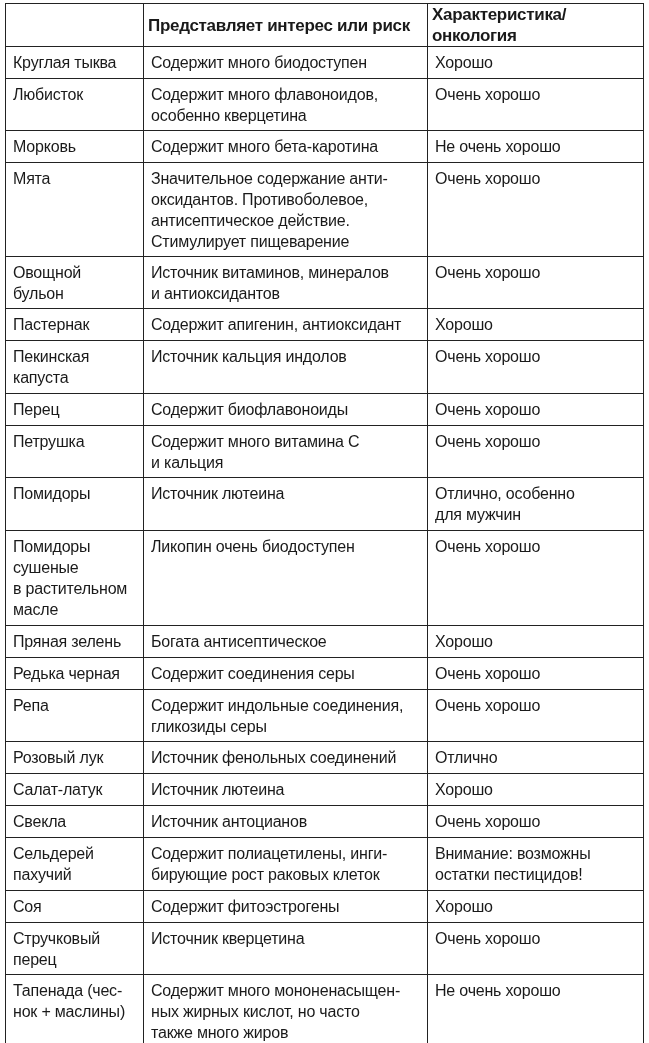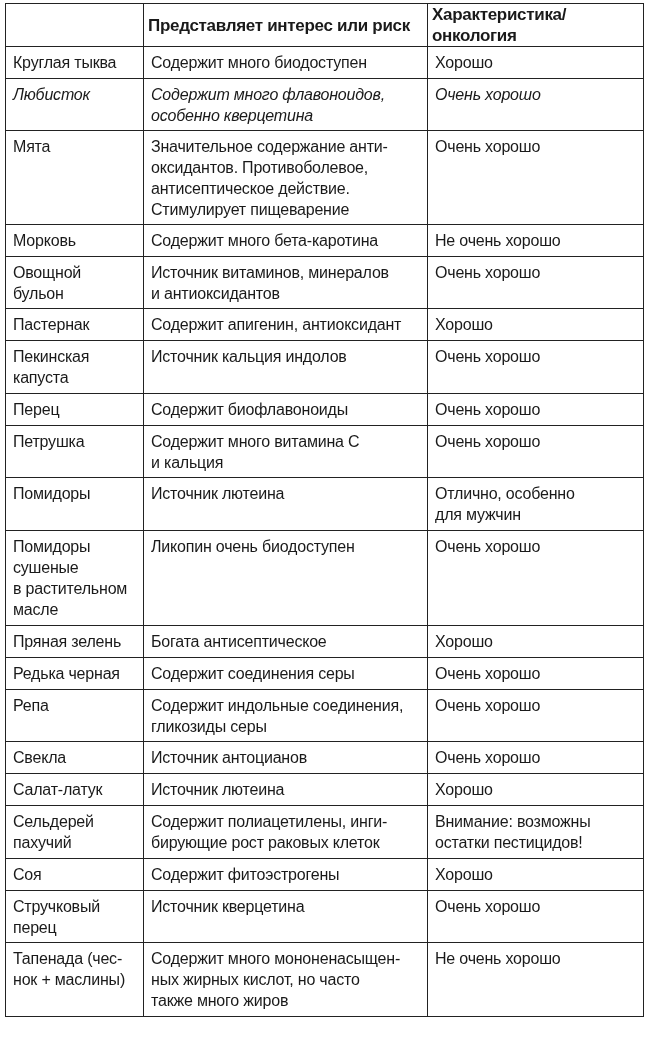--- a/index.html
+++ b/index.html
@@ -51,38 +51,38 @@
       <th>Представляет интерес или риск</th>
       <th>Характеристика/онкология</th>
     </tr>
   </thead>
   <tbody id="tbody">
       <tr style="height: 32px; margin-top: 20px;">
         <td>Круглая тыква</td>
         <td>Содержит много биодоступен</td>
         <td>Хорошо</td>
       </tr>
-      <tr style="height: 52px; font-style: italic;">
+      <tr style="height: 52px;">
         <td>Любисток</td>
         <td>Содержит много флавоноидов,
 особенно кверцетина</td>
         <td>Очень хорошо</td>
+      </tr>
+      <tr style="height: 32px;">
+        <td>Морковь</td>
+        <td>Содержит много бета-каротина</td>
+        <td>Не очень хорошо</td>
       </tr>
       <tr style="height: 94px;">
         <td>Мята</td>
         <td>Значительное содержание анти-
 оксидантов. Противоболевое,
 антисептическое действие.
 Стимулирует пищеварение</td>
         <td>Очень хорошо</td>
-      </tr>
-      <tr style="height: 32px;">
-        <td>Морковь</td>
-        <td>Содержит много бета-каротина</td>
-        <td>Не очень хорошо</td>
       </tr>
       <tr style="height: 52px;">
         <td>Овощной
 бульон</td>
         <td>Источник витаминов, минералов
 и антиоксидантов</td>
         <td>Очень хорошо</td>
       </tr>
       <tr style="height: 32px;">
         <td>Пастернак</td>
@@ -130,28 +130,33 @@
         <td>Содержит соединения серы</td>
         <td>Очень хорошо</td>
       </tr>
       <tr style="height: 52px;">
         <td>Репа</td>
         <td>Содержит индольные соединения,
 гликозиды серы</td>
         <td>Очень хорошо</td>
       </tr>
       <tr style="height: 32px;">
-        <td>Свекла</td>
-        <td>Источник антоцианов</td>
-        <td>Очень хорошо</td>
+        <td>Розовый лук</td>
+        <td>Источник фенольных соединений</td>
+        <td>Отлично</td>
       </tr>
       <tr style="height: 32px;">
         <td>Салат-латук</td>
         <td>Источник лютеина</td>
         <td>Хорошо</td>
+      </tr>
+      <tr style="height: 32px;">
+        <td>Свекла</td>
+        <td>Источник антоцианов</td>
+        <td>Очень хорошо</td>
       </tr>
       <tr style="height: 53px;">
         <td>Сельдерей
 пахучий</td>
         <td>Содержит полиацетилены, инги-
 бирующие рост раковых клеток</td>
         <td>Внимание: возможны
 остатки пестицидов!</td>
       </tr>
       <tr style="height: 32px;">

